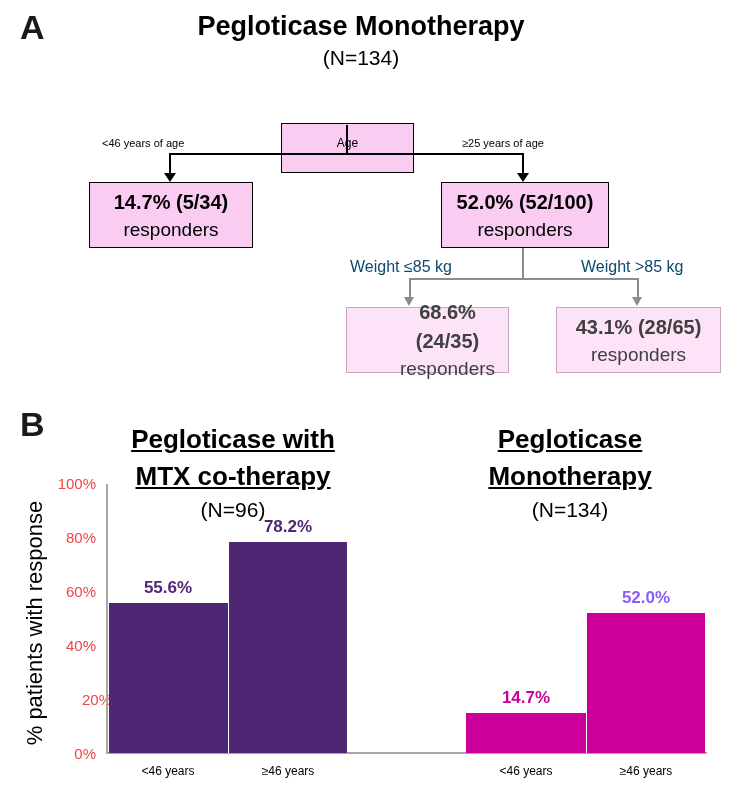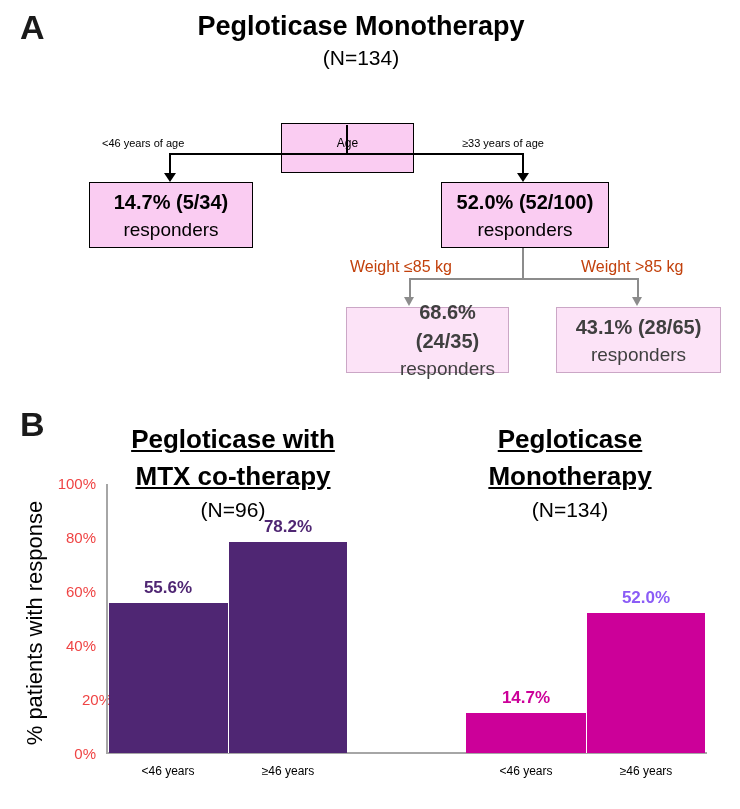--- a/index.html
+++ b/index.html
@@ -31,21 +31,21 @@
   .subnode-right{left:556px;top:307px;width:165px;height:66px;}
 
   
   .line-black{background:#000;}
   .line-gray{background:var(--conn-gray,#8C8C8C);}
   .tri-black{width:0;height:0;border-left:6px solid transparent;border-right:6px solid transparent;
              border-top:9px solid #000;}
   .tri-gray{width:0;height:0;border-left:5.5px solid transparent;border-right:5.5px solid transparent;
             border-top:9px solid var(--conn-gray,#8C8C8C);}
   .branch-label{font-size:11px;line-height:19px;}
-  .weight-label{font-size:16px;line-height:18px;color:#c2410c;}
+  .weight-label{font-size:16px;line-height:18px;color:#0c4a6e;}
 
   
   .b-group-title{width:280px;text-align:center;}
   .b-t{font-size:26px;font-weight:bold;line-height:37px;text-decoration:underline;}
   .b-sub{font-size:21px;line-height:26px;margin-top:2px;}
   .ylabel{left:-115px;top:610px;width:300px;height:26px;text-align:center;
           font-size:22px;transform:rotate(-90deg);}
   .ytick{left:40px;width:56px;text-align:right;font-size:15px;line-height:18px;color:#ef4444;}
   .axis{background:#A6A6A6;}
   .bar{position:absolute;box-sizing:border-box;}
@@ -70,21 +70,21 @@
   </div>
 
   <div class="abs line-black" style="left:346px;top:125px;width:2px;height:29px;"></div>
   <div class="abs line-black" style="left:169px;top:153px;width:355px;height:2px;"></div>
   <div class="abs line-black" style="left:169px;top:155px;width:2px;height:18px;"></div>
   <div class="abs tri-black" style="left:164px;top:173px;"></div>
   <div class="abs line-black" style="left:522px;top:155px;width:2px;height:18px;"></div>
   <div class="abs tri-black" style="left:517px;top:173px;"></div>
 
   <div class="abs branch-label" style="left:102px;top:134px;">&lt;46 years of age</div>
-  <div class="abs branch-label" style="left:462px;top:134px;">≥33 years of age</div>
+  <div class="abs branch-label" style="left:462px;top:134px;">≥25 years of age</div>
 
   <div class="abs node node-main node-left">
     <div class="node-val">14.7% (5/34)</div>
     <div class="node-cap">responders</div>
   </div>
   <div class="abs node node-main node-right">
     <div class="node-val">52.0% (52/100)</div>
     <div class="node-cap">responders</div>
   </div>
 

